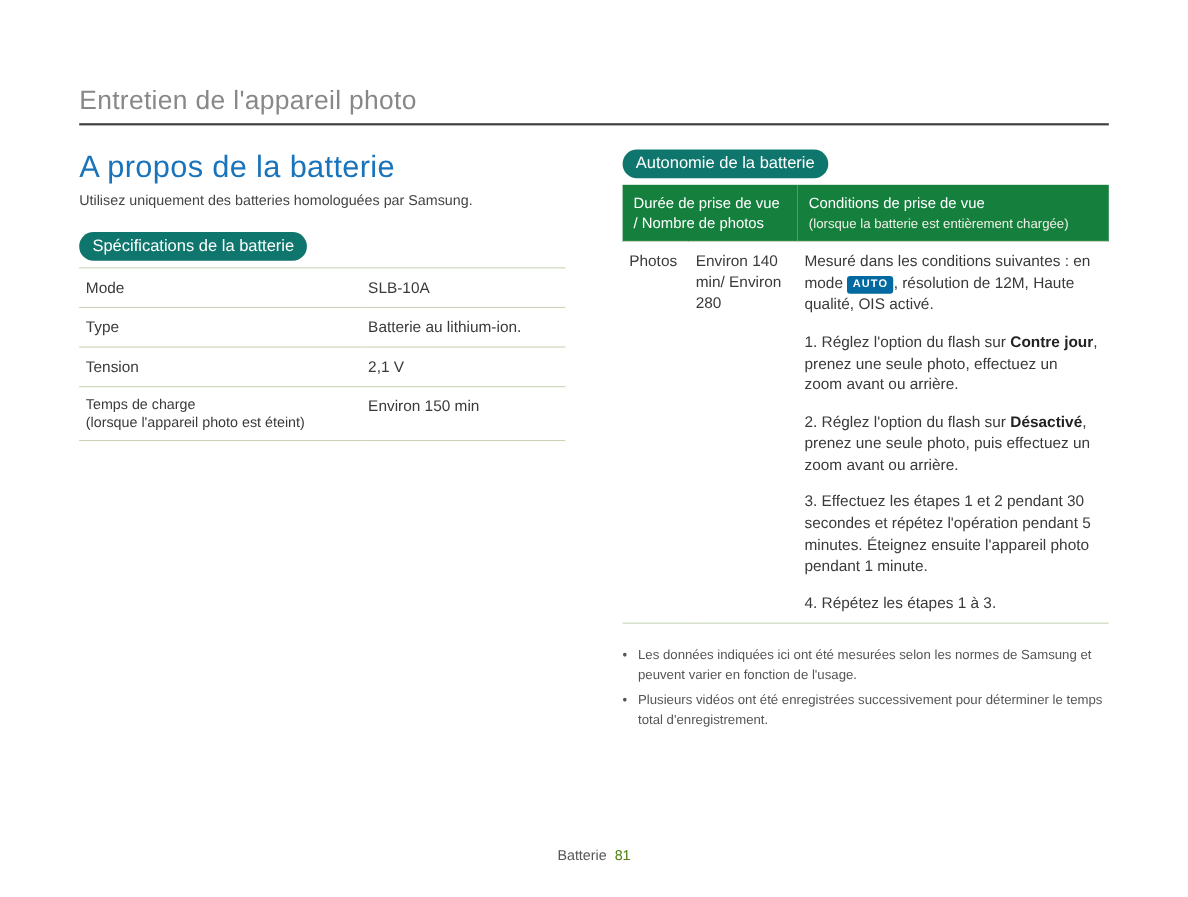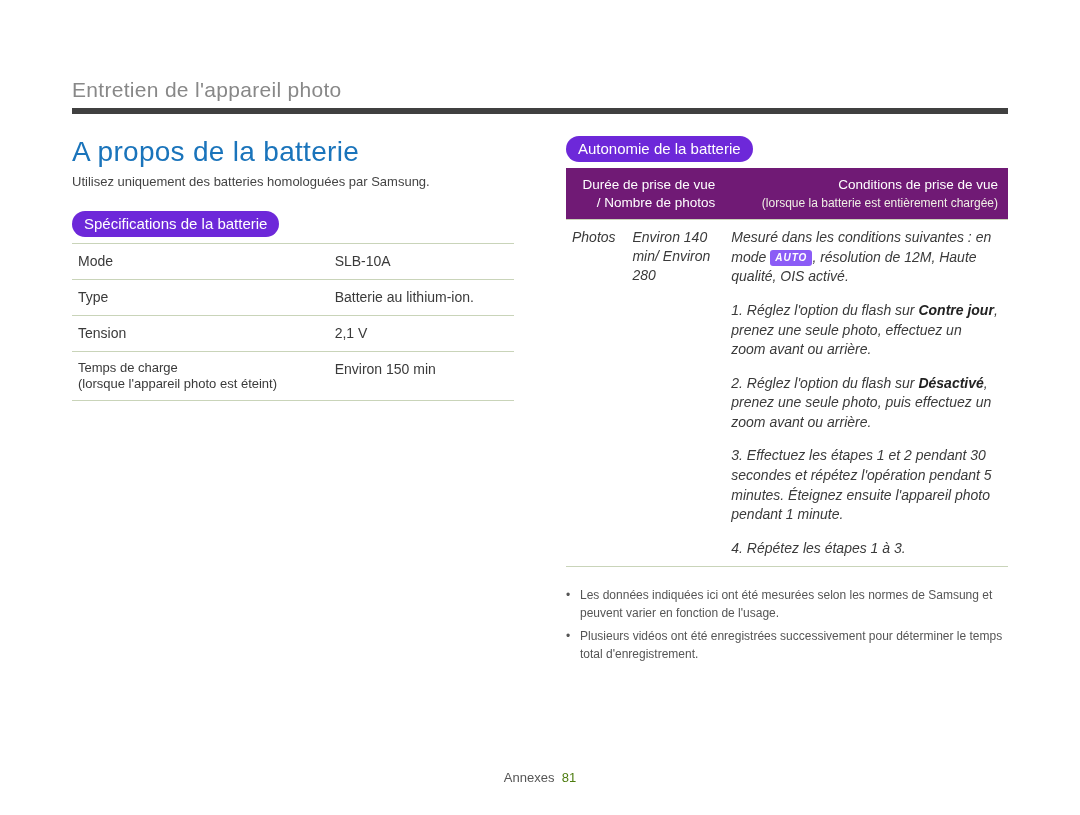--- a/index.html
+++ b/index.html
@@ -7,44 +7,44 @@
     width:1080px;
     height:815px;
     box-sizing:border-box;
     padding:78px 72px 0 72px;
     font-family:"Helvetica Neue",Helvetica,Arial,sans-serif;
     color:#3a3a3a;
     font-weight:300;
     position:relative;
   }
   .topline{
-    font-size:21px;
+    font-size:24px;
     letter-spacing:0.3px;
     color:#888;
-    border-bottom:6px solid #404040;
+    border-bottom:2px solid #404040;
     padding-bottom:6px;
     margin-bottom:22px;
     font-weight:300;
   }
   .columns{
     display:flex;
     gap:52px;
   }
   .col{flex:1;min-width:0;}
   h1{
     font-size:28px;
     color:#1a74bb;
     font-weight:400;
     margin:0 0 6px 0;
     letter-spacing:0.3px;
   }
   .intro{font-size:13px;color:#444;margin-bottom:22px;}
   .pill{
     display:inline-block;
-    background:#6d28d9;
+    background:#0f766e;
     color:#fff;
     font-size:15px;
     padding:4px 12px 5px 12px;
     border-radius:14px;
     margin-bottom:6px;
     font-weight:400;
   }
   table{
     border-collapse:collapse;
     width:100%;
@@ -55,35 +55,34 @@
     border-top:1px solid #c9d4b9;
     padding:8px 10px 8px 6px;
     vertical-align:top;
     line-height:1.35;
   }
   tr:last-child td{border-bottom:1px solid #c9d4b9;}
   td.key{white-space:nowrap;}
   td.sub{font-size:13px;line-height:1.25;}
   
   .aut-head td{
-    background:#701a75;
+    background:#15803d;
     color:#fff;
     border-top:none;
     font-size:13.5px;
     line-height:1.3;
     padding:8px 10px;
-    text-align:right;
   }
   .aut-head td small{display:block;font-size:12px;color:#f0f0e6;margin-top:2px;}
-  .autobody td{font-size:14px;font-style:italic;}
+  .autobody td{font-size:14px;}
   .para{margin:0 0 14px 0;line-height:1.4;}
   .para:last-child{margin-bottom:0;}
   .badge{
     display:inline-block;
-    background:#8b5cf6;
+    background:#0369a1;
     color:#fff;
     font-size:10px;
     font-weight:700;
     letter-spacing:1px;
     padding:1px 5px;
     border-radius:3px;
     vertical-align:1px;
   }
   b{font-weight:700;color:#222;}
   .notes{
@@ -177,14 +176,14 @@
         </div>
       <div class="item">
           <span class="dot">•</span>
           <span>Plusieurs vidéos ont été enregistrées successivement pour déterminer le temps total d'enregistrement.</span>
         </div>
     </div>
   </div>
 </div>
 
 <div class="footer">
-  <span>Annexes</span>&nbsp;&nbsp;<span class="pg">81</span>
+  <span>Batterie</span>&nbsp;&nbsp;<span class="pg">81</span>
 </div>
 
 </body></html>

